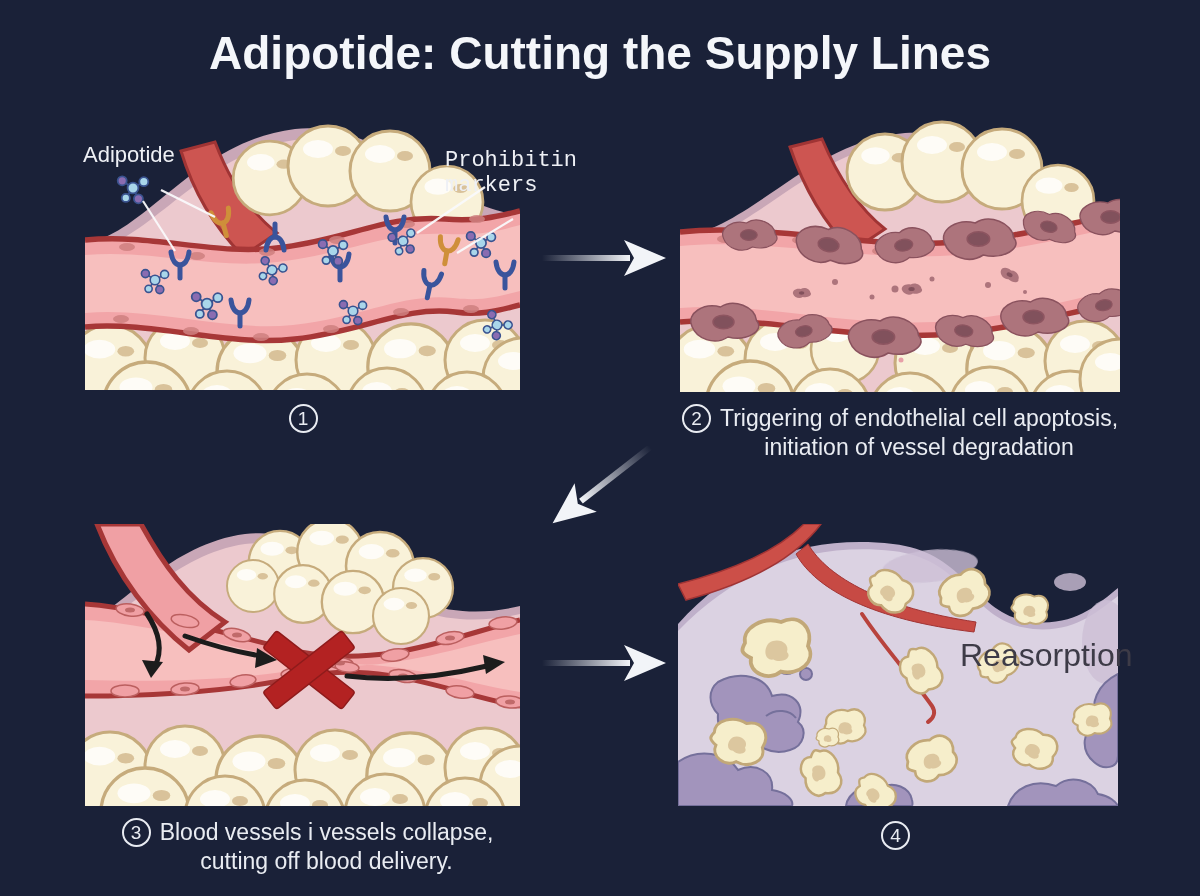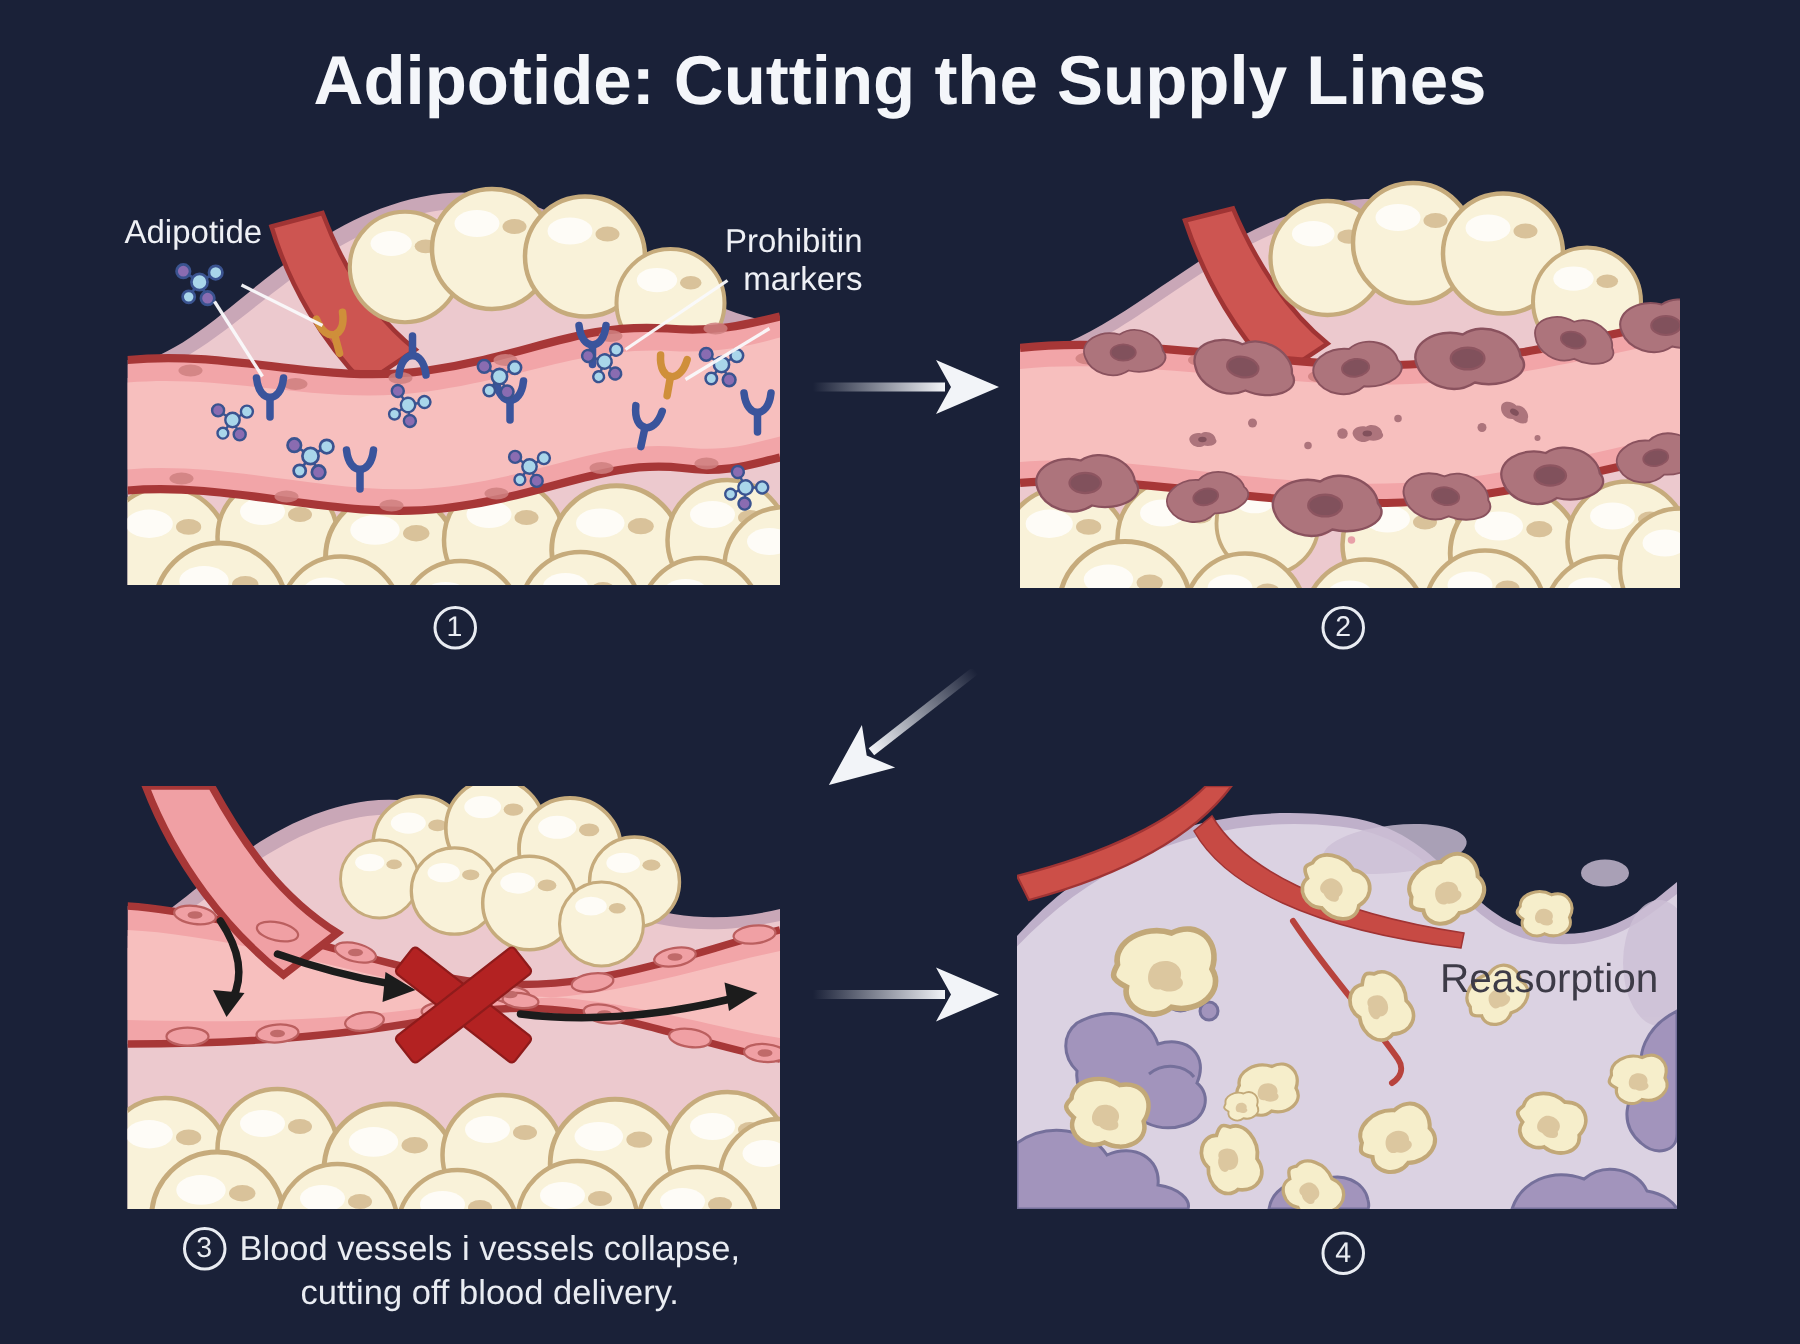--- a/index.html
+++ b/index.html
@@ -3,22 +3,22 @@
 <meta charset="utf-8">
 <style>
   html,body{margin:0;padding:0;background:#1a2138;}
   .stage{position:relative;width:1200px;height:896px;background:#1a2138;overflow:hidden;
          font-family:"Liberation Sans", sans-serif;}
   .title{position:absolute;top:26px;left:0;width:100%;text-align:center;color:#f4f6fa;
          font-size:46px;font-weight:700;letter-spacing:0px;}
   svg.panel{position:absolute;}
   svg.flow{position:absolute;}
   .ill-label{position:absolute;color:#eef0f5;font-size:22px;line-height:1.15;white-space:pre-line;}
-  .ill-label.center{text-align:right;}
-  .dark-label{position:absolute;color:#3d3b47;font-size:27px;}
+  .ill-label.center{text-align:left;font-family:Liberation Mono, monospace;}
+  .dark-label{position:absolute;color:#3d3b47;font-size:32px;}
   .caption{position:absolute;display:flex;justify-content:center;align-items:flex-start;
            color:#e9ecf2;font-size:23px;line-height:1.25;}
   .cap-num{flex:0 0 auto;width:29px;height:29px;border:2px solid #e9ecf2;border-radius:50%;
            display:flex;align-items:center;justify-content:center;font-size:19px;
            margin-right:9px;box-sizing:border-box;}
   .cap-text{white-space:pre-line;text-align:center;}
 </style>
 </head>
 <body>
 
@@ -343,20 +343,22 @@
   <div class="ill-label" style="left:83px;top:142px">Adipotide</div>
   <div class="ill-label center" style="left:445px;top:148px;width:130px">Prohibitin
 markers</div>
   <div class="dark-label" style="left:960px;top:637px">Reasorption</div>
 
   <div class="caption" style="left:85px;top:404px;width:445px">
     <span class="cap-num">1</span>
   </div>
   <div class="caption" style="left:655px;top:404px;width:490px">
     <span class="cap-num">2</span>
+    <span class="cap-text">Triggering of endothelial cell apoptosis,
+initiation of vessel degradation</span>
   </div>
   <div class="caption" style="left:85px;top:818px;width:445px">
     <span class="cap-num">3</span>
     <span class="cap-text">Blood vessels i vessels collapse,
 cutting off blood delivery.</span>
   </div>
   <div class="caption" style="left:655px;top:821px;width:490px">
     <span class="cap-num">4</span>
   </div>
 

